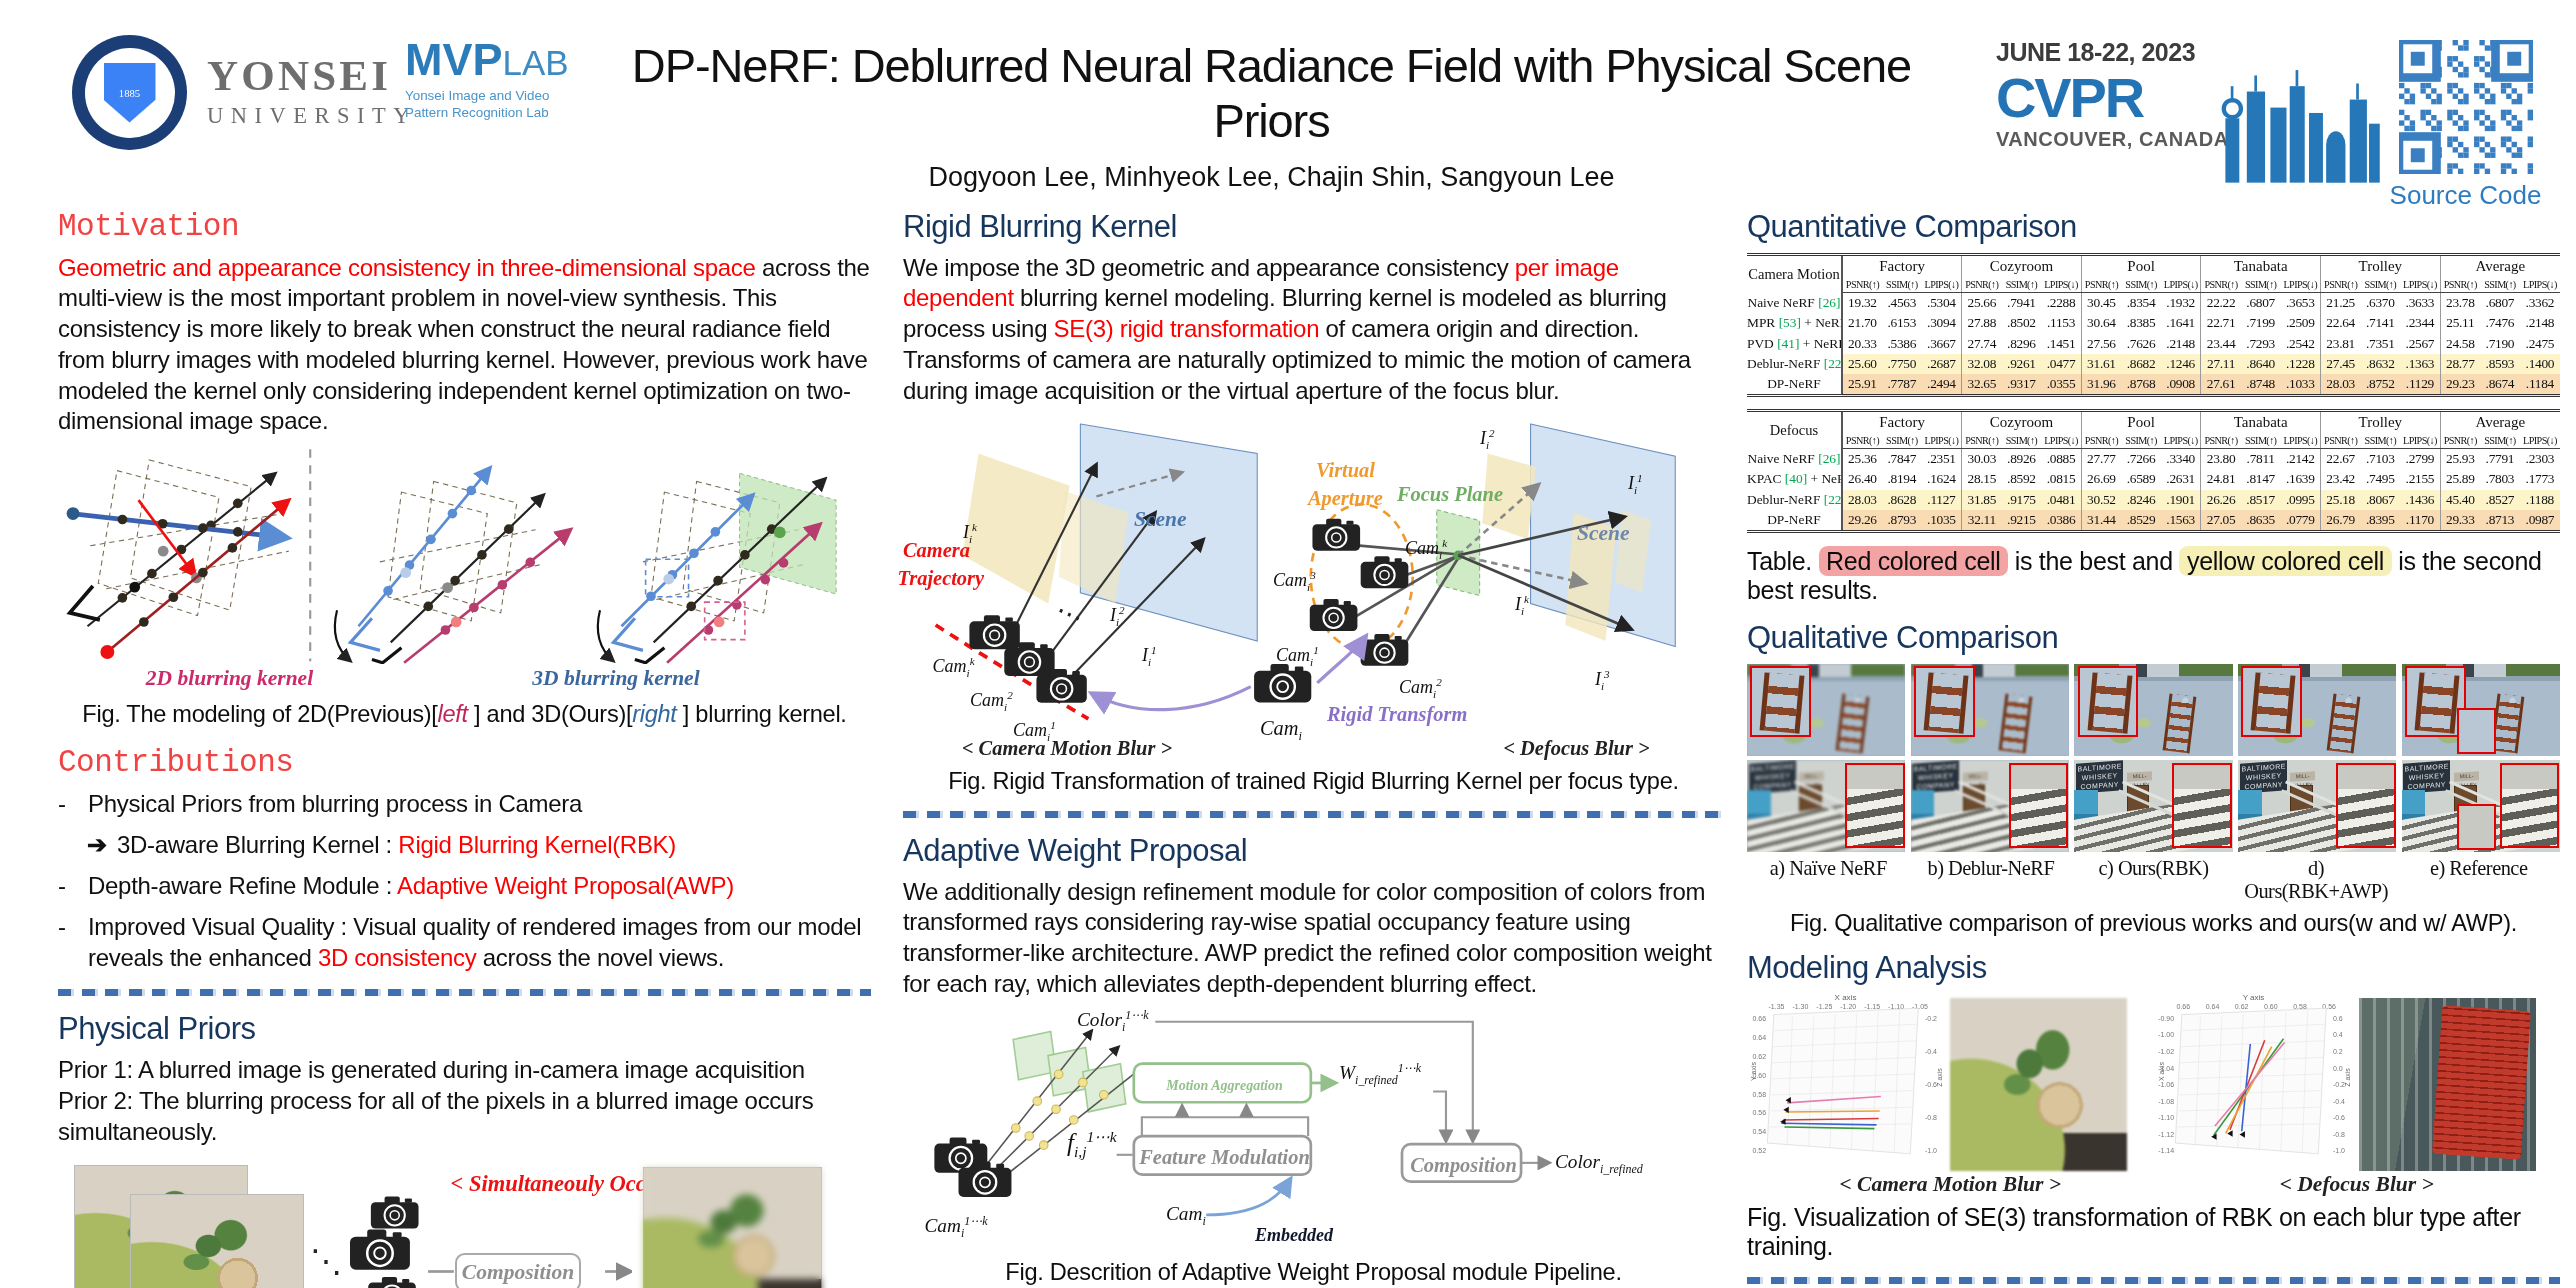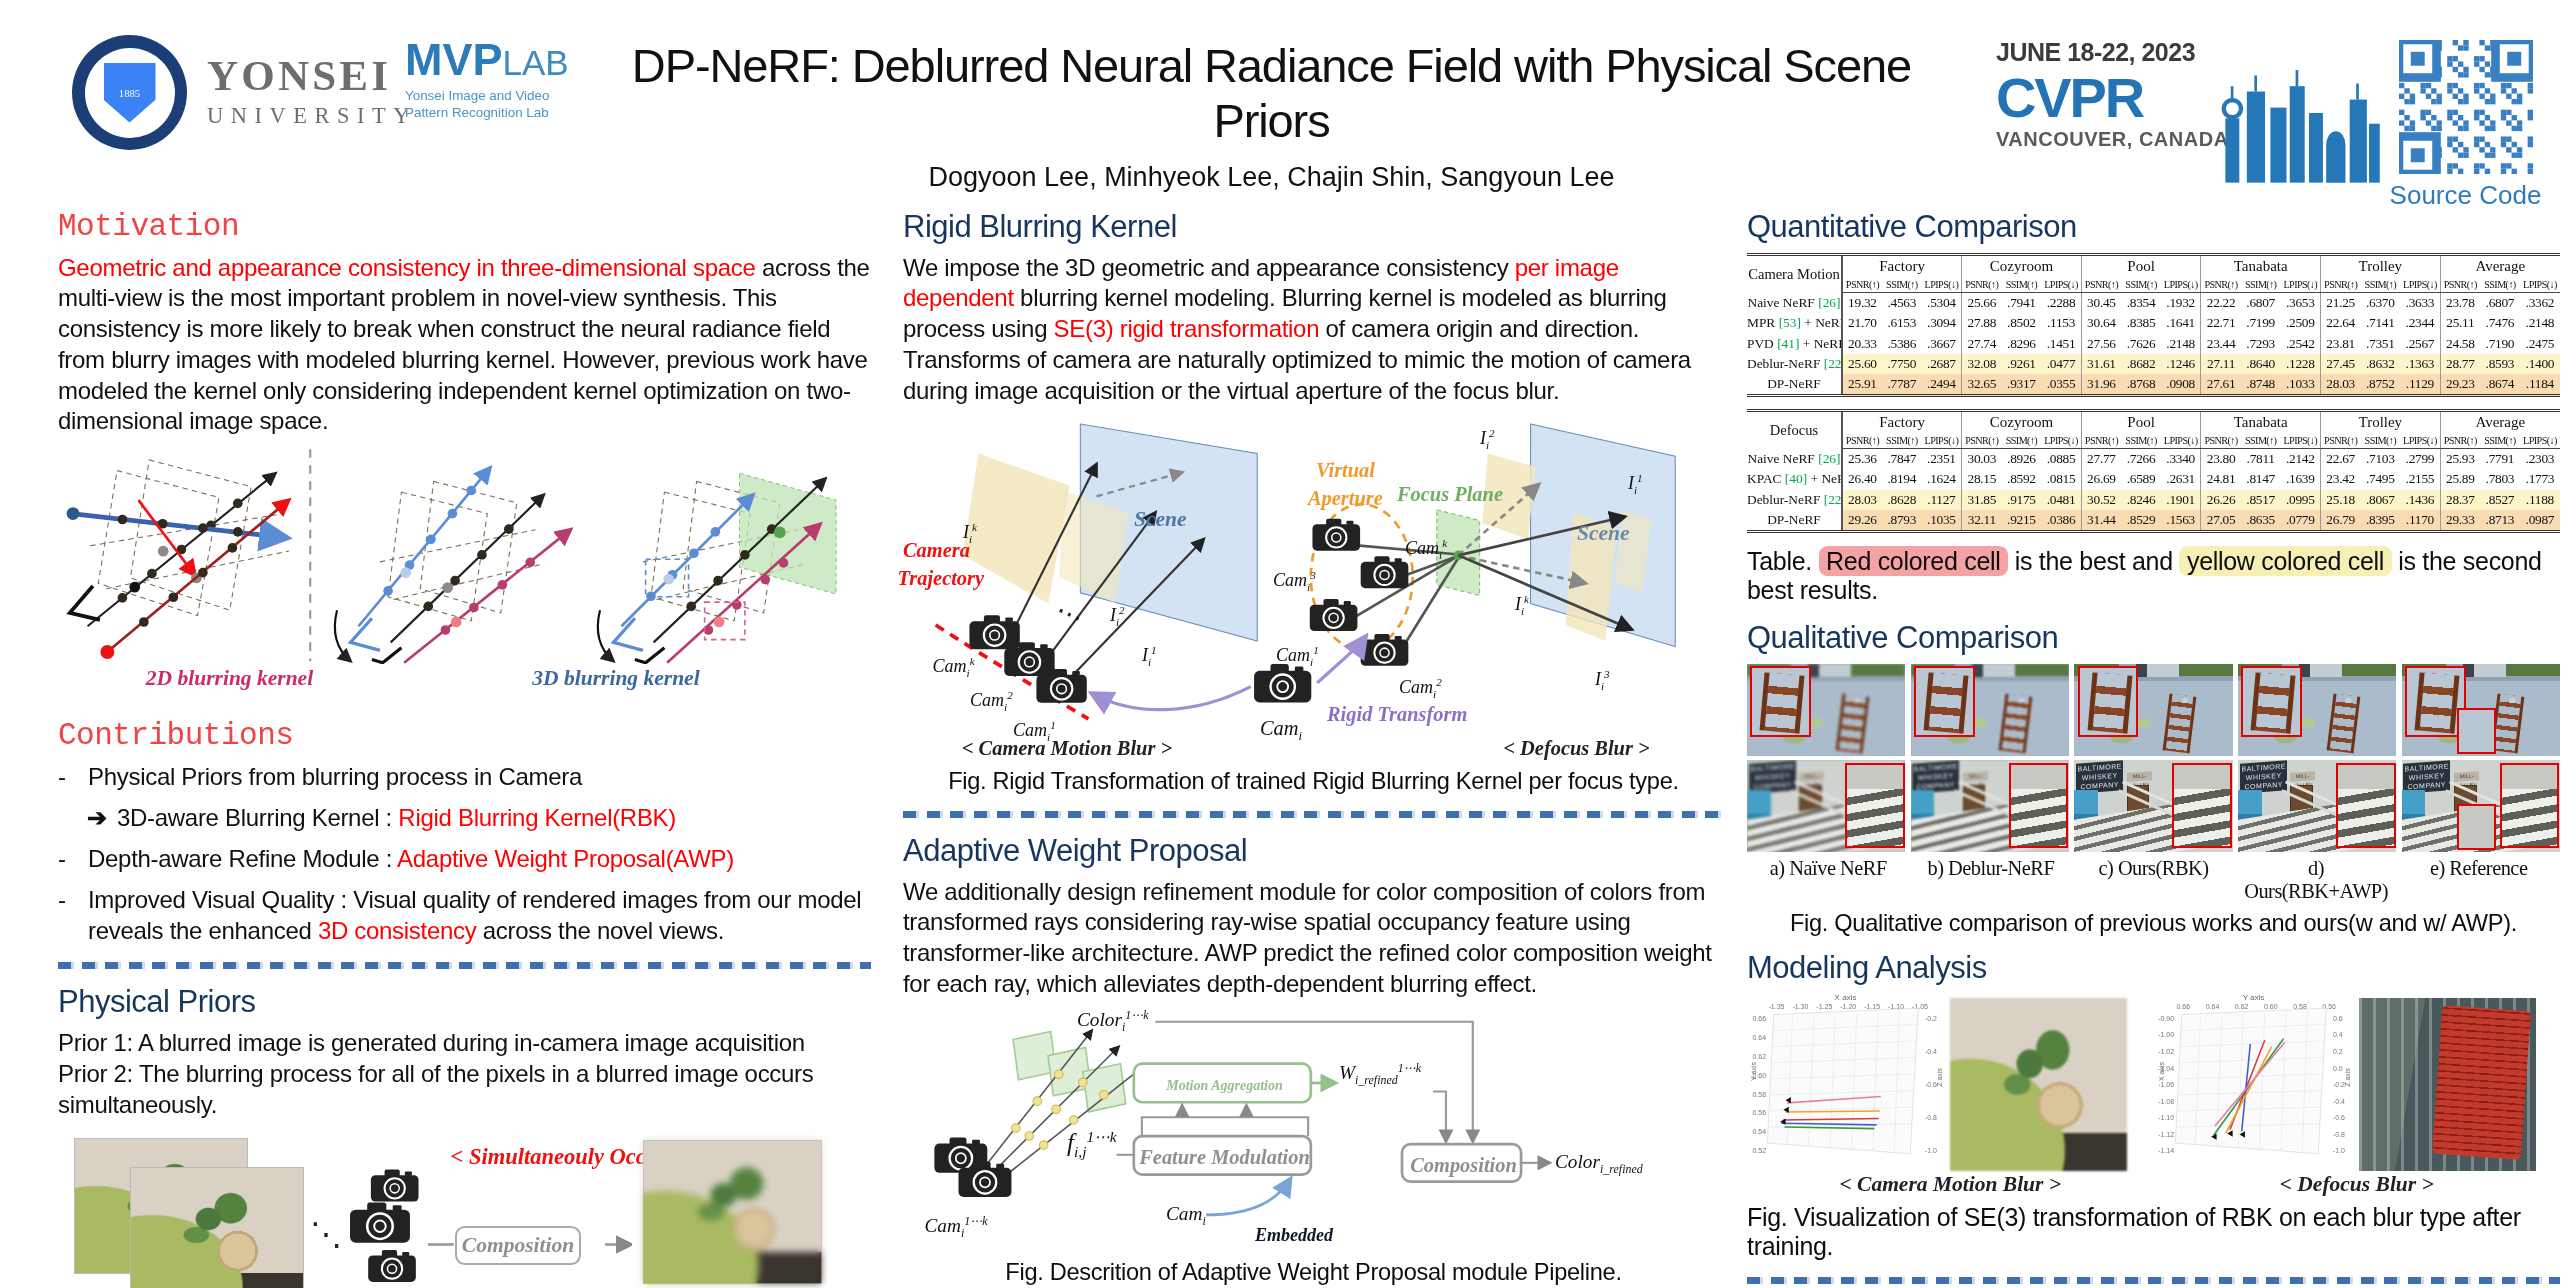--- a/index.html
+++ b/index.html
@@ -510,20 +510,21 @@
       <circle cx="1345" cy="155" r="11" fill="#59a34e"></circle>
       <path d="M1075,315 L1035,360 L1090,375" fill="none" stroke="#5b8dd4" stroke-width="6"></path>
       <path d="M1130,370 L1095,398 L1075,392" fill="none" stroke="#111" stroke-width="6"></path>
       <path d="M1010,300 Q995,360 1035,395" fill="none" stroke="#111" stroke-width="4" marker-end="url(#ab)"></path>
       <rect x="1095" y="205" width="80" height="70" fill="none" stroke="#5b8dd4" stroke-width="3" stroke-dasharray="10 8"></rect>
       <rect x="1205" y="285" width="75" height="70" fill="none" stroke="#d4608f" stroke-width="3" stroke-dasharray="10 8"></rect>
     </svg>
     <div class="flabel k2d" style="left:59px;top:217px;width:225px;text-align:center;">2D  blurring kernel</div>
     <div class="flabel k3d" style="left:424px;top:217px;width:268px;text-align:center;">3D  blurring kernel</div>
   </div>
+  <div class="caption center"><span>Fig. The modeling of 2D(Previous)[</span><span class="rt-magenta">left</span><span> ] and 3D(Ours)[</span><span class="rt-blue">right</span><span> ] blurring kernel.</span></div>
 
   <h2 class="sec-h black" style="margin-top:18px;">Contributions</h2>
   <div id="contrib-list">
       <div style="display: flex; font-size: 24px; line-height: 1.3; margin-bottom: 9.7px; letter-spacing: -0.3px;">
         <span style="width: 30px; flex: 0 0 auto; font-weight: 400;">-</span>
         <span><span>Physical Priors from blurring process in Camera</span></span>
       </div>
       <div style="display: flex; font-size: 24px; line-height: 1.3; margin-bottom: 9.7px; letter-spacing: -0.3px; padding-left: 29px;">
         <span style="width: 30px; flex: 0 0 auto; font-weight: 700;">➔</span>
         <span><span>3D-aware Blurring Kernel : </span><span class="rt-red">Rigid Blurring Kernel(RBK)</span></span>
@@ -930,21 +931,21 @@
             <td class="second">.0481</td>
             <td class="gs second">30.52</td>
             <td class="second">.8246</td>
             <td class="second">.1901</td>
             <td class="gs second">26.26</td>
             <td class="second">.8517</td>
             <td class="second">.0995</td>
             <td class="gs second">25.18</td>
             <td class="second">.8067</td>
             <td class="second">.1436</td>
-            <td class="gs second">28.37</td>
+            <td class="gs second">45.40</td>
             <td class="second">.8527</td>
             <td class="second">.1188</td>
           </tr>
           <tr>
             <th class="rowlabel"><span>DP-NeRF</span></th>
             <td class="gs best">29.26</td>
             <td class="best">.8793</td>
             <td class="best">.1035</td>
             <td class="gs best">32.11</td>
             <td class="best">.9215</td>

